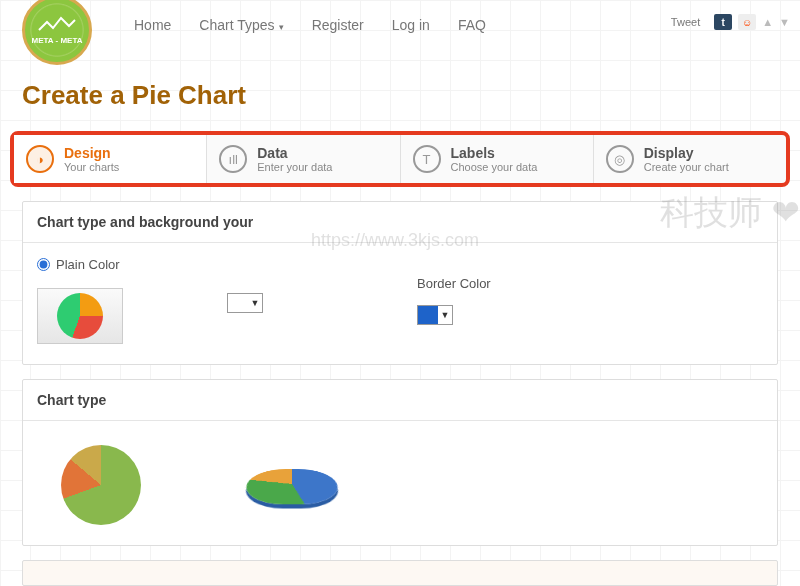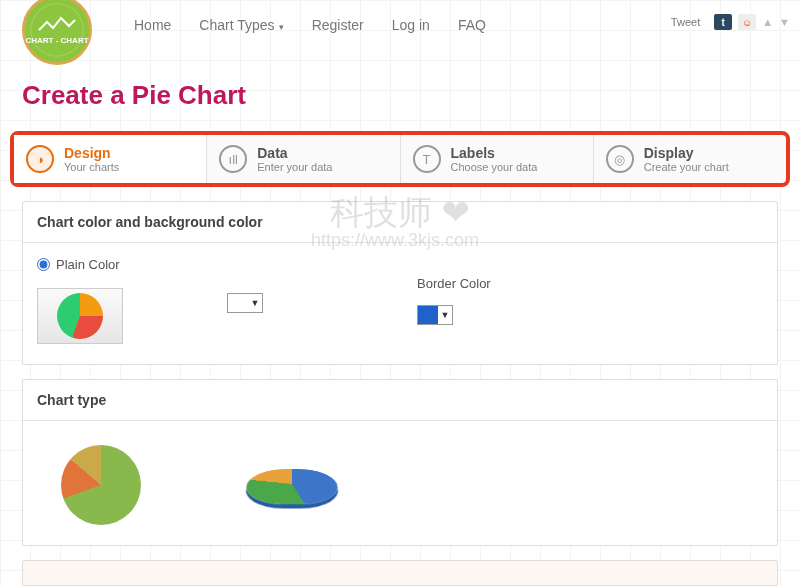--- a/index.html
+++ b/index.html
@@ -25,21 +25,21 @@
 .logo .zig { width:40px;height:18px; margin-bottom:2px; }
 .nav { display:flex; gap:0; margin-left:28px; align-items:flex-end; }
 .nav a { color:#777; text-decoration:none; padding:8px 14px; font-size:14px; }
 .nav .caret { font-size:9px; margin-left:2px; }
 .socials { position:absolute; right:10px; top:14px; display:flex; align-items:center; gap:6px; font-size:11px; color:#777;}
 .socials .tweet { margin-right:8px;}
 .sbox{width:18px;height:16px;border-radius:2px;display:inline-flex;align-items:center;justify-content:center;color:#fff;font-size:10px;font-weight:bold;}
 .tumblr{background:#2c4762;}
 .reddit{background:#eee;color:#f40;}
 .arrow-up,.arrow-down{color:#bbb;font-size:11px;}
-.page-title { color:#be185d; font-size:26px; font-weight:600; margin:30px 0 20px 22px; }
+.page-title { color:#a16207; font-size:26px; font-weight:600; margin:30px 0 20px 22px; }
 .steps-wrap{ border:4px solid #e53a1f; border-radius:8px; margin:0 10px 0 10px; padding:0; background:#fafafa;}
 .steps { display:flex; }
 .step { flex:1; display:flex; align-items:center; gap:10px; padding:10px 12px; border-right:1px solid #e0e0e0;}
 .step:last-child{border-right:none;}
 .step:first-child{ background:#fff; }
 .step-icon{ width:28px;height:28px;border:2px solid #999;border-radius:50%;display:flex;align-items:center;justify-content:center;color:#999;font-size:13px;}
 .step:first-child .step-icon{ border-color:#e96f0e; color:#e96f0e; background:#fdf0e4;}
 .step .ttl{font-weight:600;font-size:14px;color:#555;}
 .step:first-child .ttl{color:#e96f0e;}
 .step .sub{font-size:11px;color:#888;}
@@ -50,33 +50,33 @@
 .opt{ display:flex; align-items:center; gap:6px; font-size:13px; color:#555;}
 .col{ display:flex; flex-direction:column; gap:10px; }
 .swatch{ width:86px;height:56px;border:1px solid #ccc; background:linear-gradient(#fafafa,#e6e6e6); display:flex;align-items:center;justify-content:center;margin-top:6px;}
 .color-pick{ display:flex;align-items:center;border:1px solid #999;height:20px;width:36px;margin-top:4px;}
 .color-pick .sq{width:20px;height:100%;}
 .color-pick .dd{flex:1;text-align:center;font-size:9px;color:#333;}
 .pie { width:46px;height:46px;border-radius:50%; background: conic-gradient(#f39c12 0 90deg,#e74c3c 90deg 200deg,#2ecc71 200deg 360deg); }
 .pie-lg{width:80px;height:80px;border-radius:50%;background: conic-gradient(#89b84d 0 250deg,#e17438 250deg 310deg,#caa94a 310deg 360deg);margin:10px 0 0 24px;}
 .pie3d{width:90px;height:60px;border-radius:50%/60%;margin:8px 0 0 10px;background:conic-gradient(#3d76c9 0 160deg,#4aa84a 160deg 280deg,#e8a23a 280deg 360deg);transform:perspective(160px) rotateX(55deg);box-shadow:0 6px 0 -1px #2a5ca3;}
 .accordion{ border:1px solid #ddd; background:#fdf8f3; margin:0 22px 10px 22px; padding:12px 14px; color:#e96f0e; font-weight:500; border-radius:2px;}
-.wm{position:absolute;left:0;right:0;top:190px;text-align:center;pointer-events:none;opacity:0.25;font-size:34px;color:#888;font-weight:300;z-index:5;}
+.wm{position:absolute;left:0;right:0;top:190px;text-align:right;pointer-events:none;opacity:0.25;font-size:34px;color:#888;font-weight:300;z-index:5;}
 .wm2{position:absolute;left:0;right:10px;top:230px;text-align:center;pointer-events:none;opacity:0.25;font-size:18px;color:#888;z-index:5;}
 input[type=radio]{accent-color:#2a6fd6;}
 </style>
 </head>
 <body>
 
 <div class="topbar">
   <div class="logo">
     <svg class="zig" viewBox="0 0 40 18">
         <polyline points="2,14 10,6 16,12 24,2 32,10 38,4" fill="none" stroke="#fff" stroke-width="2"></polyline>
       </svg>
-    <span>CHART - CHART</span>
+    <span>META - META</span>
   </div>
   <nav class="nav">
     <a href="#">Home</a>
     <a href="#"><span>Chart Types</span><span class="caret"> ▾</span></a>
     <a href="#">Register</a>
     <a href="#">Log in</a>
     <a href="#">FAQ</a>
   </nav>
   <div class="socials">
     <span class="tweet">Tweet</span>
@@ -119,21 +119,21 @@
           <div class="sub">Create your chart</div>
         </div>
     </div>
   </div>
 </div>
 
 <div class="wm">科技师 ❤</div>
 <div class="wm2">https://www.3kjs.com</div>
 
 <div class="panel">
-  <div class="panel-h">Chart color and background color</div>
+  <div class="panel-h">Chart type and background your</div>
   <div class="panel-b">
     <div class="row">
       <div class="col" style="width:190px">
         <label class="opt">
             <input type="radio" name="bg" checked="" style="">
             <span>Plain Color</span>
           </label>
         <div class="swatch">
             <div class="pie"></div>
           </div>

